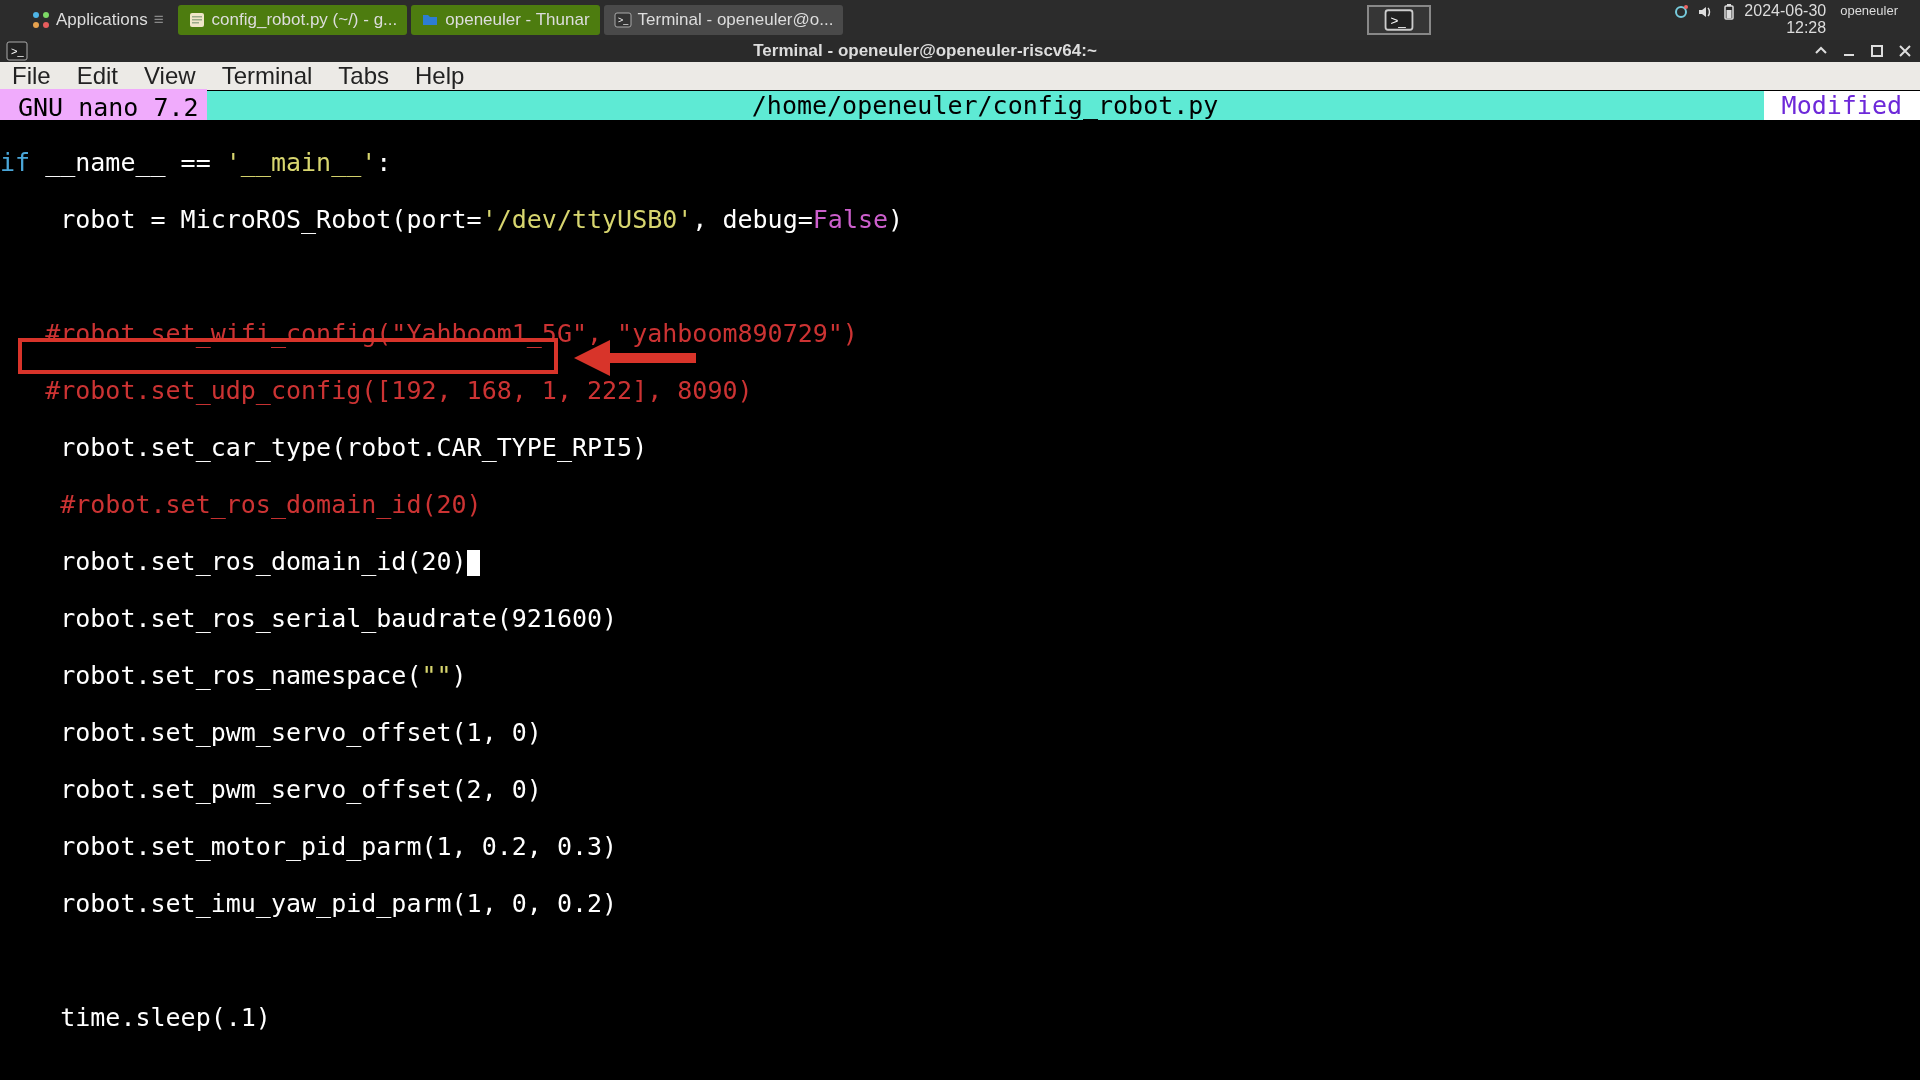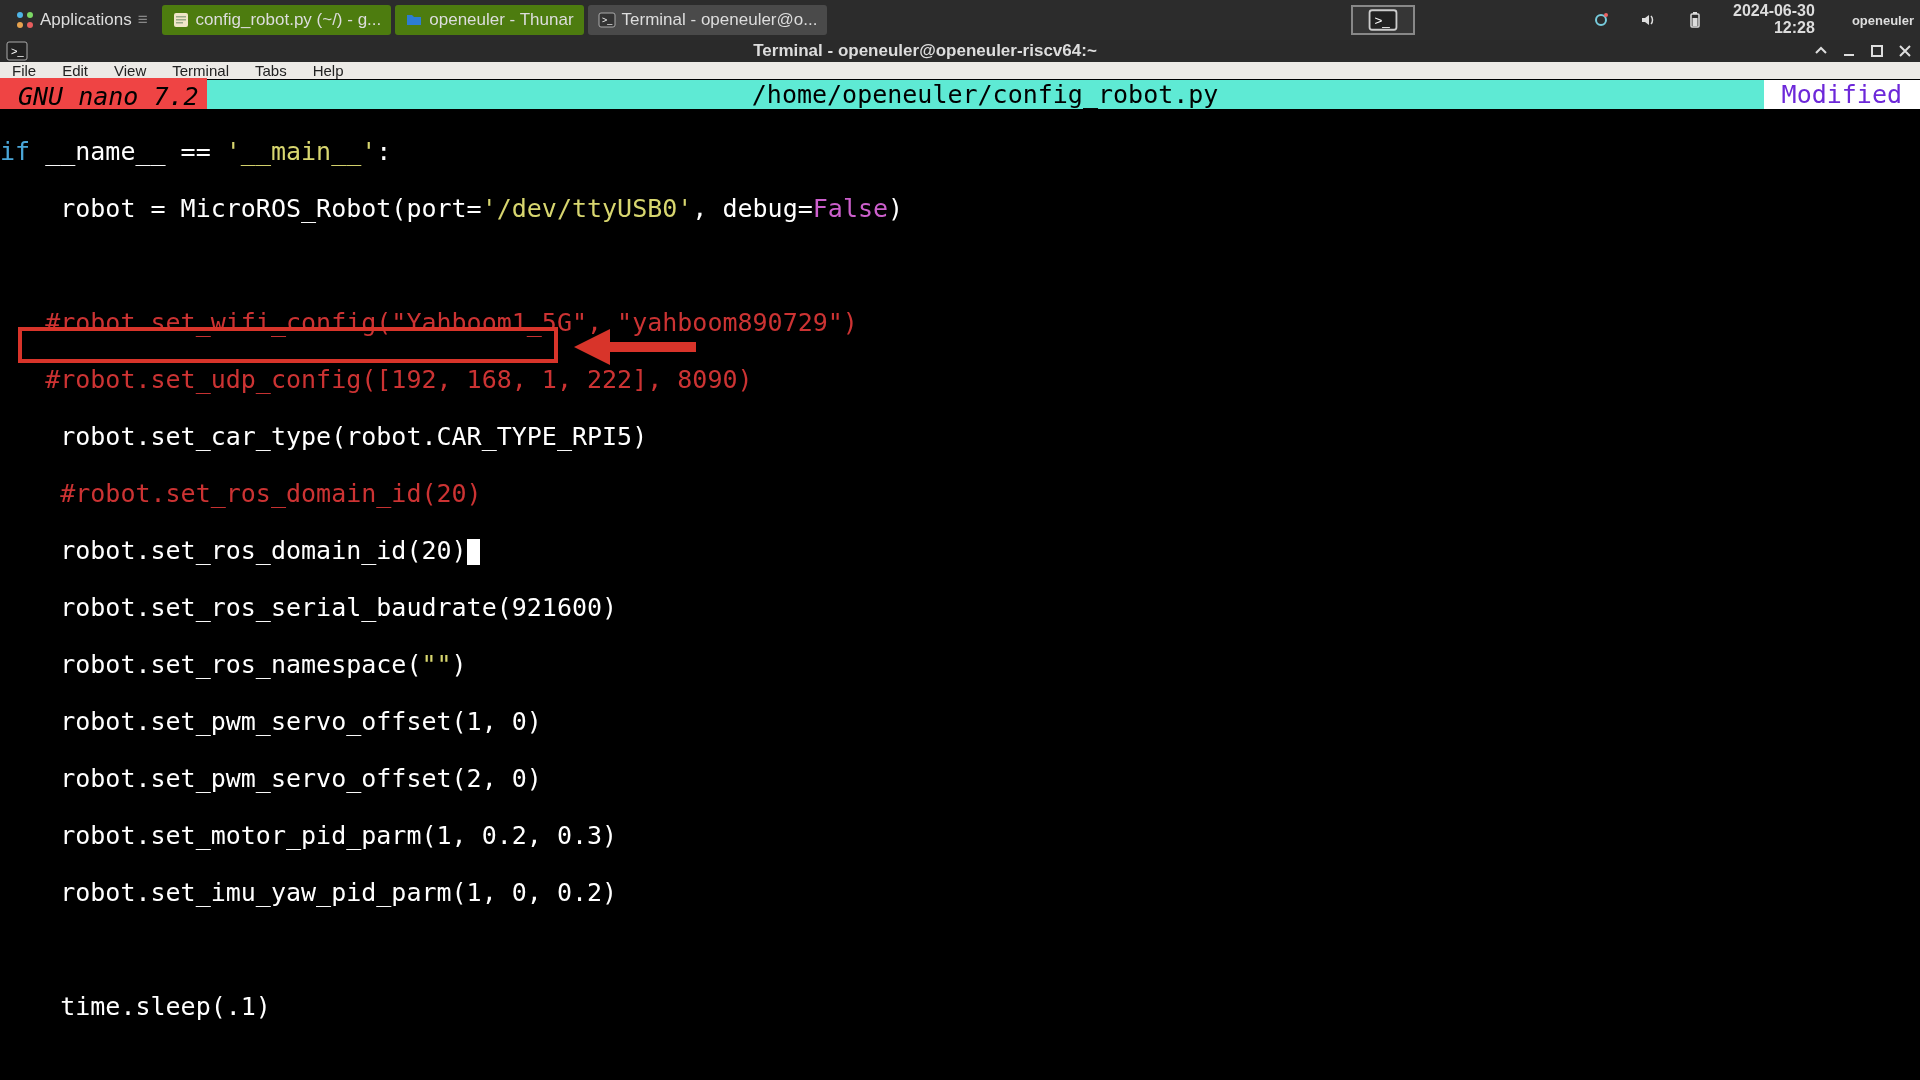--- a/index.html
+++ b/index.html
@@ -9,21 +9,21 @@
     width: 1920px;
     height: 1080px;
     overflow: hidden;
     position: relative;
   }
   .taskbar {
     height: 40px;
     background: #2c2c2c;
     display: flex;
     align-items: center;
-    padding: 0 6px;
+    padding: 0 22px;
     color: #ddd;
     font-size: 17px;
   }
   .taskbar-btn {
     display: flex;
     align-items: center;
     gap: 6px;
     padding: 4px 10px;
     margin-right: 4px;
     background: #4d7c0f;
@@ -33,23 +33,22 @@
   }
   .taskbar-btn.plain { background: transparent; }
   .taskbar-icon-small {
     width: 18px; height: 18px;
     display: inline-flex;
     align-items: center; justify-content: center;
   }
   .taskbar-right {
     margin-left: auto;
     display: flex;
-    align-items: center;
-    gap: 29px;
-    font-weight: bold;
+    align-items: flex-start;
+    gap: 6px;
   }
   .sysicon { width: 18px; height: 18px; display:inline-flex; align-items:center; justify-content:center;}
   .clock { text-align: right; line-height: 1.05; font-size: 16px; }
   .username { font-size: 13px; margin-left: 8px; }
   .term-icon-box {
     width: 64px; height: 30px;
     margin-left: 520px;
     border: 2px solid #888;
     background: #363636;
     display:flex; align-items:center; justify-content:center;
@@ -79,35 +78,34 @@
   .titlebar .title-text { flex: 1; text-align: center; font-weight: 700; }
   .winctrl { display: flex; gap: 10px; align-items: center; }
   .winbtn { width: 18px; height: 18px; display:flex; align-items:center; justify-content:center; cursor:pointer;}
   .menubar {
     height: 38px;
     background: #eceae6;
     display: flex;
     align-items: center;
     gap: 26px;
     padding: 0 12px;
-    font-size: 15px;
+    font-size: 24px;
     color: #222;
   }
   .menubar span { cursor: pointer; }
   .nano-header {
     height: 30px;
     display: flex;
     align-items: center;
     font-family: "DejaVu Sans Mono", monospace;
     font-size: 25px;
   }
   .nano-header .left {
-    background: #ef4444; color: #000;
+    background: #f0abfc; color: #000;
     padding: 4px 8px 0 18px;
-    font-style: italic;
   }
   .nano-header .mid {
     flex: 1;
     background: #5eead4; color: #000;
     text-align: center;
     white-space: pre;
   }
   .nano-header .right {
     background: #fff; color: #6d28d9;
     padding: 0 18px;

